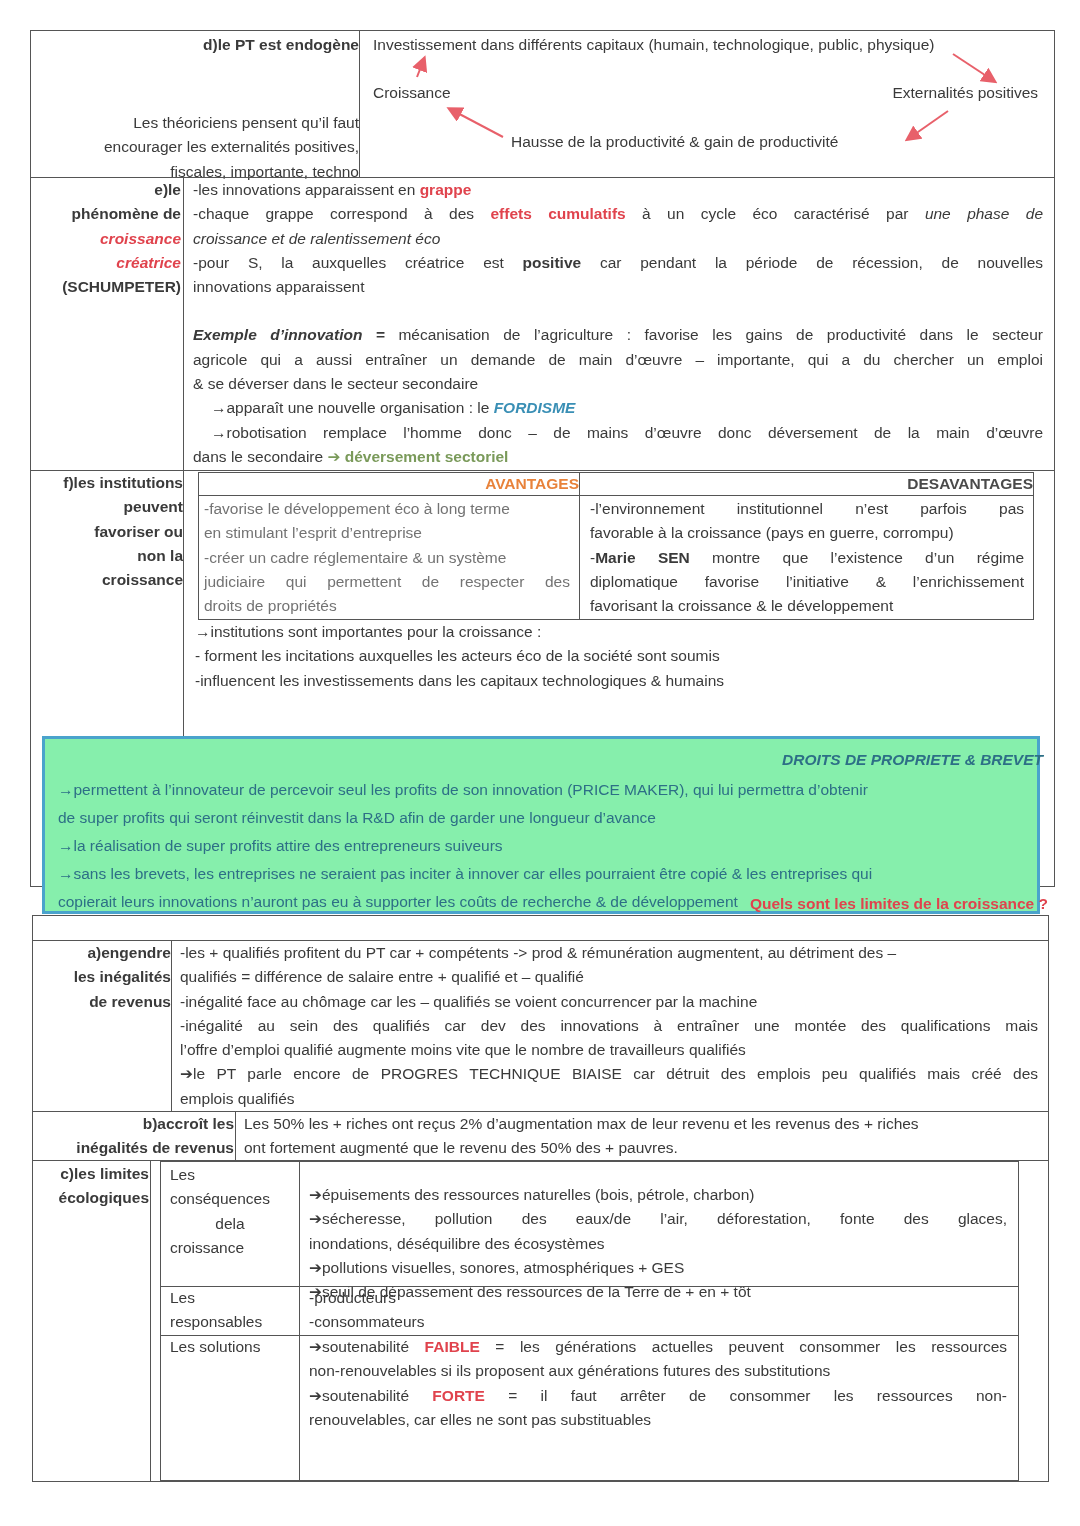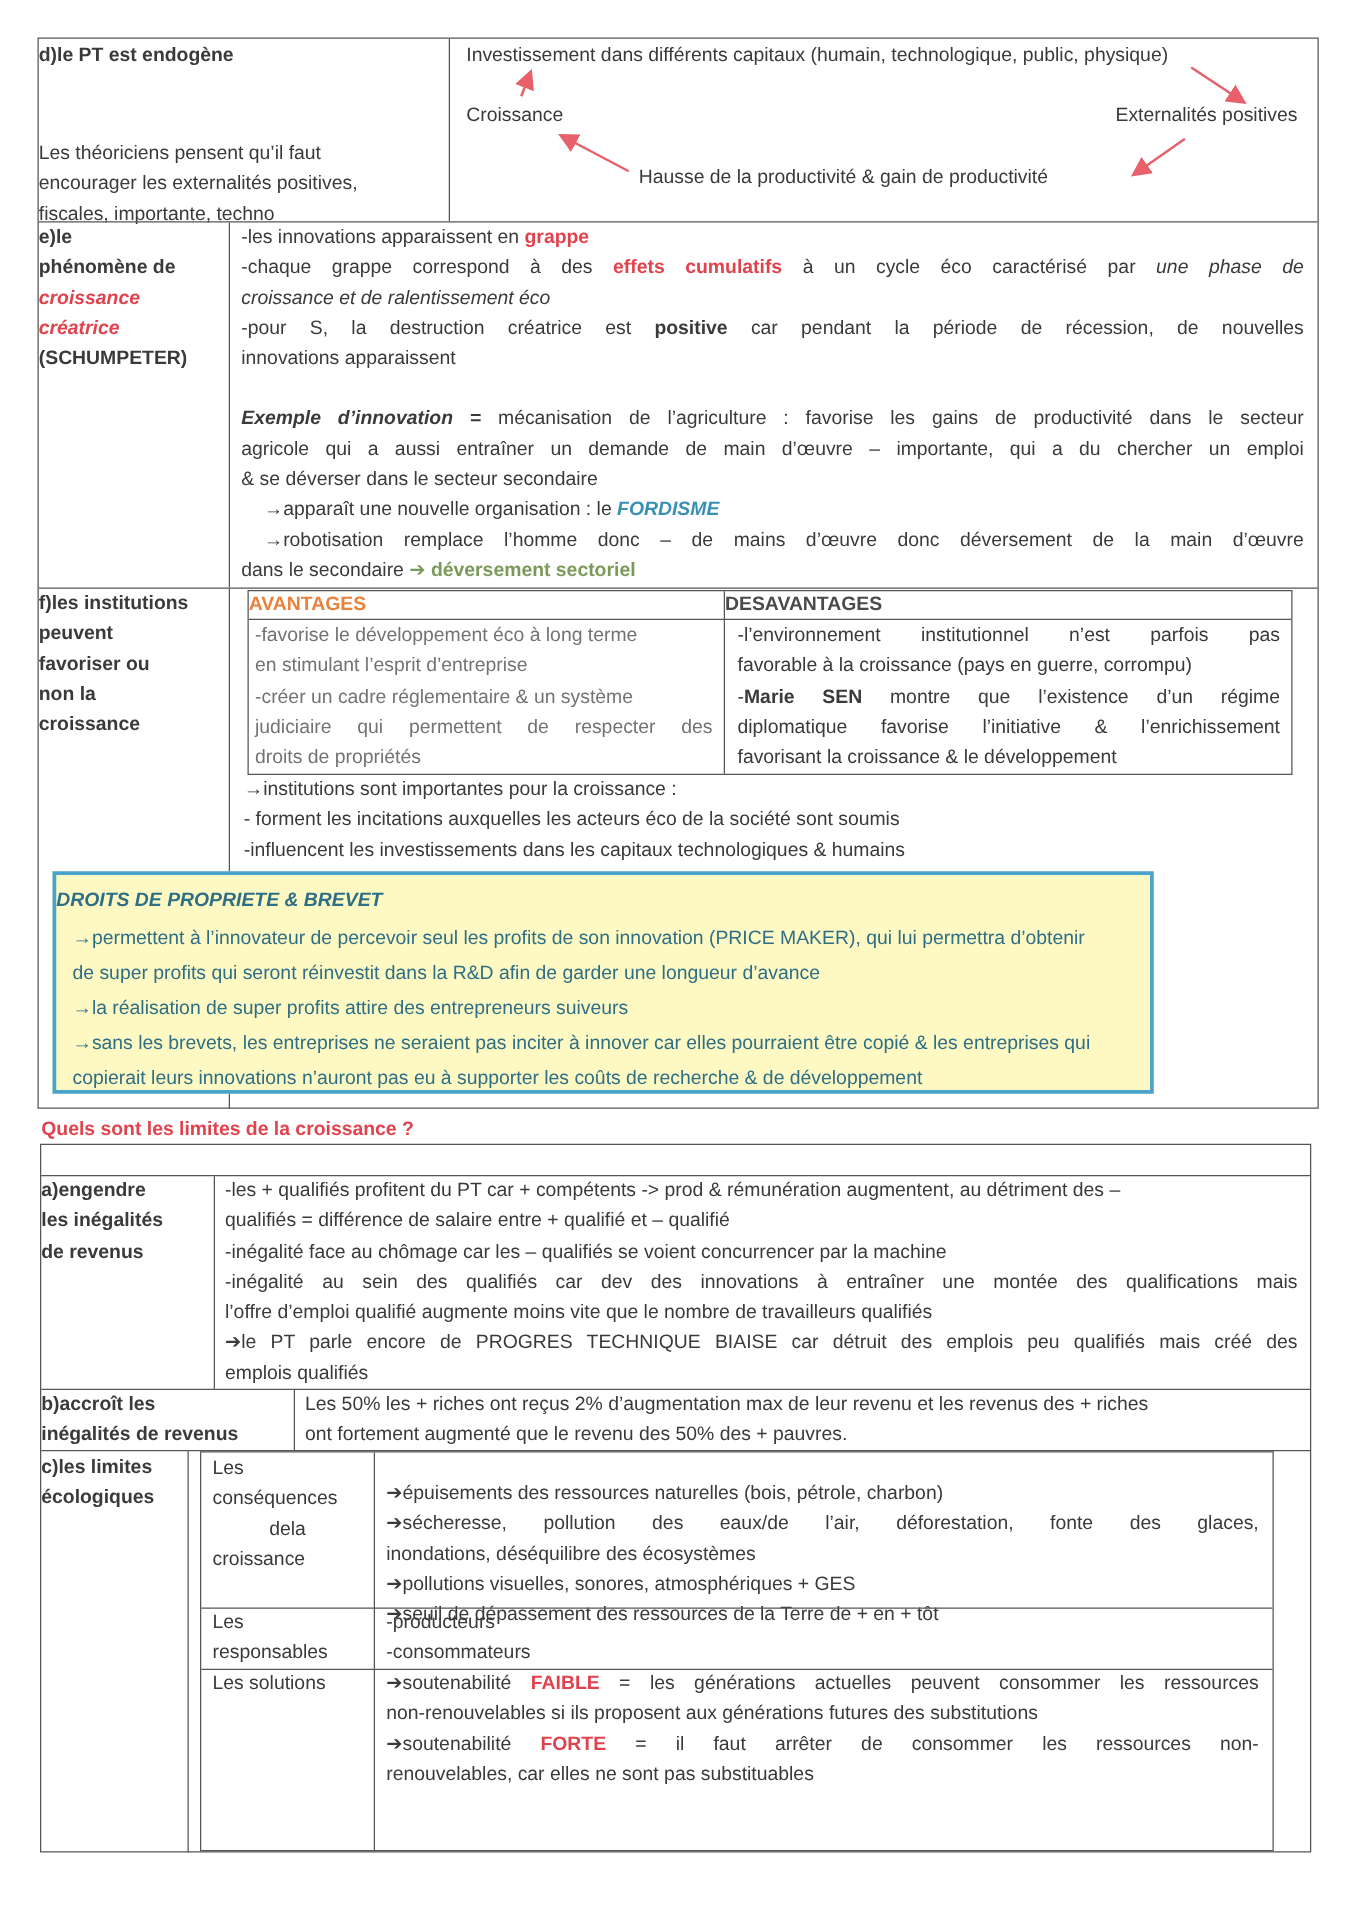--- a/index.html
+++ b/index.html
@@ -5,21 +5,21 @@
   html, body { margin: 0; padding: 0; background: #ffffff; }
   body {
     width: 1080px; height: 1526px; position: relative; overflow: hidden;
     font-family: "Liberation Sans", "DejaVu Sans", sans-serif;
     font-size: 15.5px; color: #3a3a3a; line-height: 24.3px;
   }
   .abs { position: absolute; box-sizing: border-box; }
   .bd { border: 1px solid #555; }
   .bt { border-top: 1px solid #555; }
   .bl { border-left: 1px solid #555; }
-  .center { text-align: left; }
+  .center { text-align: right; }
   .red { color: #e0434d; font-weight: bold; }
   .red-it { color: #e0434d; font-weight: bold; font-style: italic; }
   .orange { color: #737373; }
   .orange-b { color: #e8823a; font-weight: bold; }
   .blue-it { color: #3a8fb5; font-weight: bold; font-style: italic; }
   .green { color: #7a9a5a; font-weight: bold; }
   .b { font-weight: bold; }
   .i { font-style: italic; }
   .line { display: block; white-space: nowrap; }
   .jline { display: block; text-align: justify; text-align-last: justify; }
@@ -69,21 +69,21 @@
   <span class="line red-it">croissance</span>
   <span class="line red-it">créatrice</span>
   <span class="line">(SCHUMPETER)</span>
 </div>
 <div class="abs bl" style="left:183px; top:178px; width:1px; height:292px;"></div>
 
 <div class="abs" style="left:193px; top:178px; width:850px;">
   <span class="line"><span>-les innovations apparaissent en </span><span class="red">grappe</span></span>
   <span class="jline"><span>-chaque grappe correspond à des </span><span class="red">effets cumulatifs</span><span> à un cycle éco caractérisé par </span><span class="i">une phase de</span></span>
   <span class="line i">croissance et de ralentissement éco</span>
-  <span class="jline"><span>-pour S, la destruction créatrice est </span><span class="b">positive</span><span> car pendant la période de récession, de nouvelles</span></span>
+  <span class="jline"><span>-pour S, la auxquelles créatrice est </span><span class="b">positive</span><span> car pendant la période de récession, de nouvelles</span></span>
   <span class="line">innovations apparaissent</span>
   <span class="line" style="height:24px;"></span>
   <span class="jline"><span class="b i">Exemple d’innovation =</span><span> mécanisation de l’agriculture : favorise les gains de productivité dans le secteur</span></span>
   <span class="jline">agricole qui a aussi entraîner un demande de main d’œuvre – importante, qui a du chercher un emploi</span>
   <span class="line">&amp; se déverser dans le secteur secondaire</span>
   <span class="line" style="padding-left:18px;"><span>→</span><span>apparaît une nouvelle organisation : le </span><span class="blue-it">FORDISME</span></span>
   <span class="jline" style="padding-left:18px;"><span>→</span><span>robotisation remplace l’homme donc – de mains d’œuvre donc déversement de la main d’œuvre</span></span>
   <span class="line"><span>dans le secondaire </span><span class="green">➔</span> <span class="green">déversement sectoriel</span></span>
 </div>
 
@@ -118,21 +118,21 @@
   <span class="jline">diplomatique favorise l’initiative &amp; l’enrichissement</span>
   <span class="line">favorisant la croissance &amp; le développement</span>
 </div>
 
 <div class="abs" style="left:195px; top:620px; width:850px;">
   <span class="line"><span>→</span><span>institutions sont importantes pour la croissance :</span></span>
   <span class="line">- forment les incitations auxquelles les acteurs éco de la société sont soumis</span>
   <span class="line">-influencent les investissements dans les capitaux technologiques &amp; humains</span>
 </div>
 
-<div class="abs brevet-box teal" style="left:42px; top:697px; width:881px; height:178px; background:#fef9c3;">
+<div class="abs brevet-box teal" style="left:42px; top:736px; width:998px; height:178px; background:#86efac;">
   <div class="abs center blue-it" style="left:0; top:9px; width:998px; color:#2d6f86;">DROITS DE PROPRIETE &amp; BREVET</div>
   <div class="abs" style="left:13px; top:37px; width:975px; line-height:28px;">
     <span class="line"><span>→</span><span>permettent à l’innovateur de percevoir seul les profits de son innovation (PRICE MAKER), qui lui permettra d’obtenir</span></span>
     <span class="line">de super profits qui seront réinvestit dans la R&amp;D afin de garder une longueur d’avance</span>
     <span class="line"><span>→</span><span>la réalisation de super profits attire des entrepreneurs suiveurs</span></span>
     <span class="line"><span>→</span><span>sans les brevets, les entreprises ne seraient pas inciter à innover car elles pourraient être copié &amp; les entreprises qui</span></span>
     <span class="line">copierait leurs innovations n’auront pas eu à supporter les coûts de recherche &amp; de développement</span>
   </div>
 </div>
 

